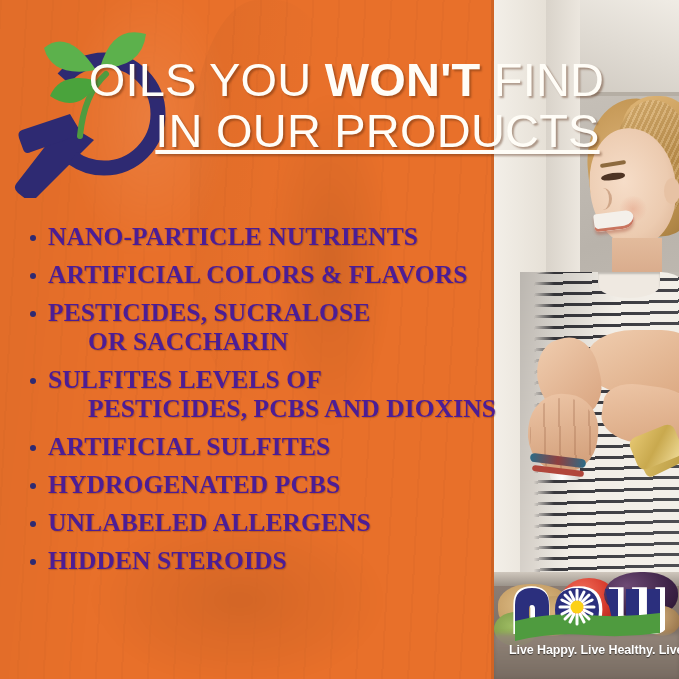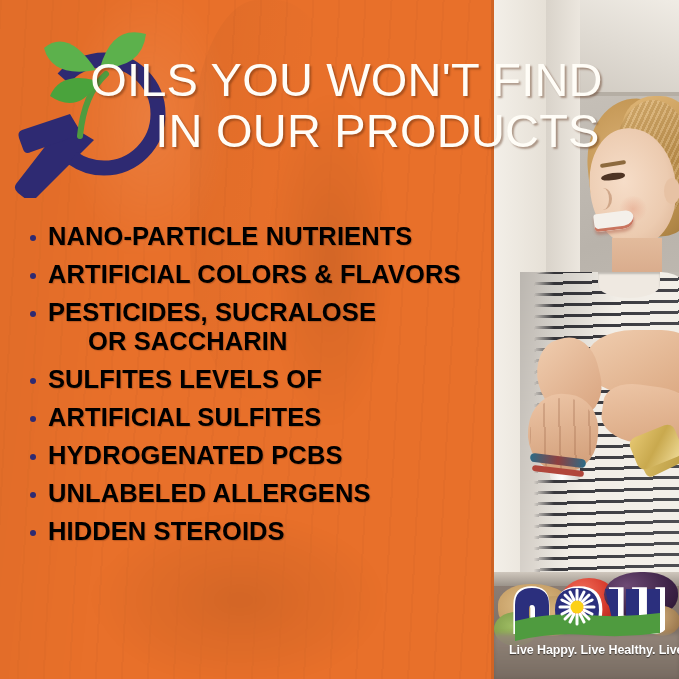--- a/index.html
+++ b/index.html
@@ -261,43 +261,44 @@
   .hl-line {
     color:#fffdf7;
     font-size:47px;
     line-height:51px;
     letter-spacing:.2px;
     font-weight:normal;
     white-space:nowrap;
     text-shadow:2px 2px 2px rgba(80,35,10,.40);
   }
   .hl-line.l1 { padding-left:14px; }
-  .hl-line.l2 { padding-left:76px; }
-  .hl-strong { font-weight:normal; }
+  .hl-line.l2 { padding-left:76px;text-decoration:underline; }
+  .hl-strong { font-weight:bold; }
 
   
   #bullets {
     position:absolute; left:30px; top:222px; width:470px;
     z-index:5;
   }
   .bullet-row { display:flex; align-items:flex-start; margin-bottom:9px; }
   .bullet-dot {
     flex:0 0 auto;
     width:6px; height:6px;
     background:#2e2a72;
     border-radius:50%;
     margin:13px 12px 0 0;
   }
   .bullet-text {
-    color:#000000;
+    color:#4c1d95;
     font-size:25.5px;
     line-height:29px;
     font-weight:bold;
     letter-spacing:.1px;
     text-shadow:1px 1px 1px rgba(90,40,12,.30);
+    font-family:Liberation Serif, serif;
   }
   .bullet-text .l2 { display:block;margin-left:40px; }
 
   
   #logo {
     position:absolute; right:14px; bottom:22px;
     width:156px;
     z-index:8;
     text-align:center;
   }
@@ -414,20 +415,21 @@
       <span class="bullet-text">
         <span>PESTICIDES, SUCRALOSE</span>
         <span class="l2">OR SACCHARIN</span>
       </span>
     </div>
 
     <div class="bullet-row">
       <span class="bullet-dot"></span>
       <span class="bullet-text">
         <span>SULFITES LEVELS OF</span>
+        <span class="l2">PESTICIDES, PCBS AND DIOXINS</span>
       </span>
     </div>
 
     <div class="bullet-row">
       <span class="bullet-dot"></span>
       <span class="bullet-text">
         <span>ARTIFICIAL SULFITES</span>
       </span>
     </div>
 

